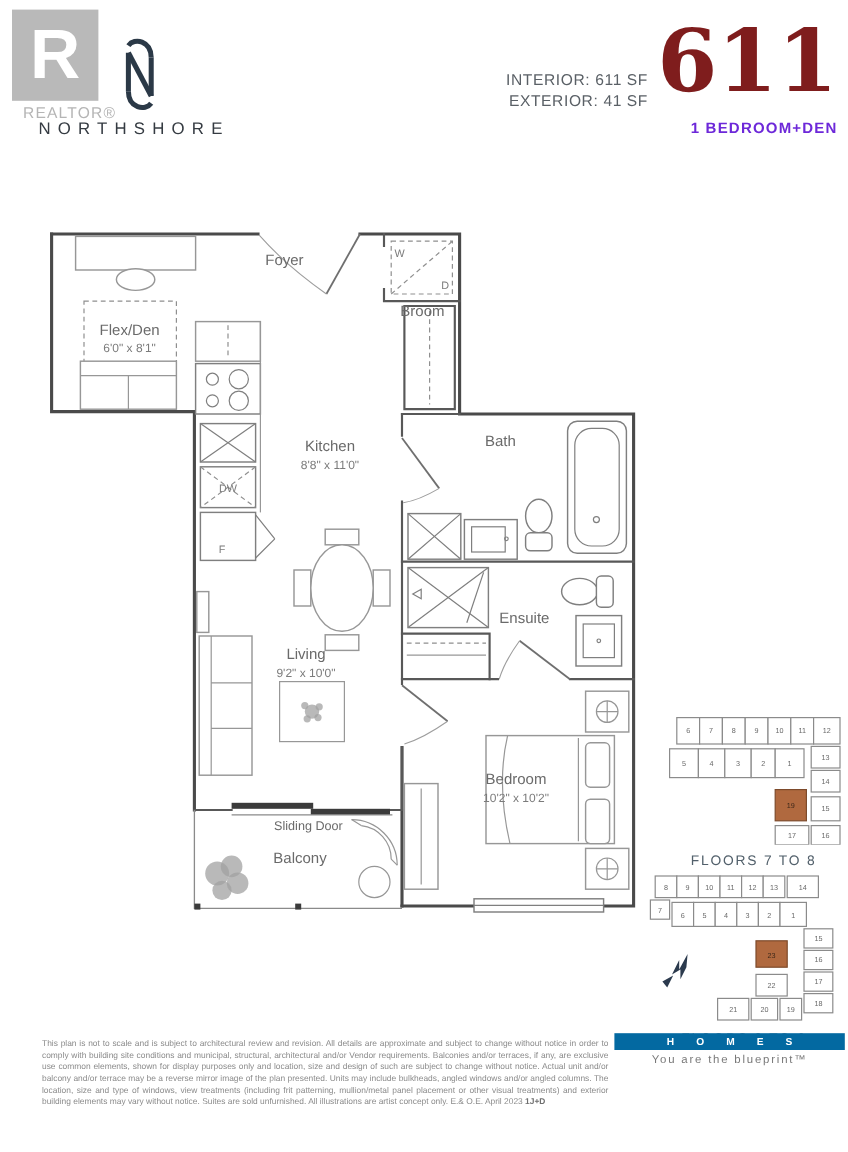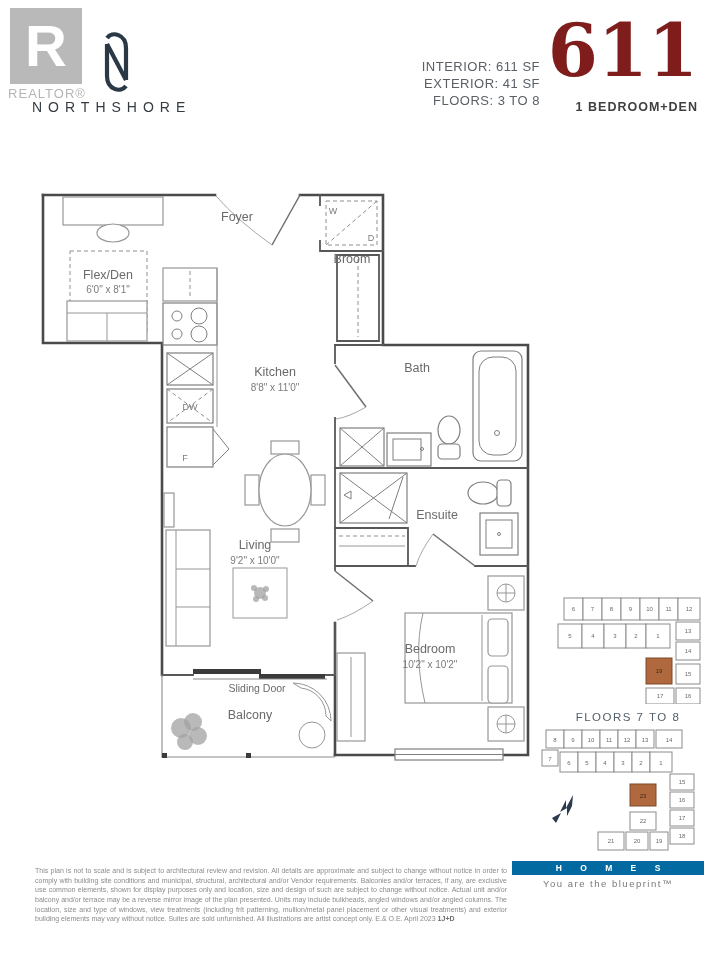--- a/index.html
+++ b/index.html
@@ -4,32 +4,32 @@
 <style>
   html,body { margin:0; padding:0; }
   body {
     width:707px; height:960px; position:relative; overflow:hidden;
     background:#ffffff; font-family:"Liberation Sans", sans-serif;
   }
   
   .realtor-box { position:absolute; left:10px; top:8px; width:72px; height:76px;
     background:#b9b9b9; color:#fff; display:flex; align-items:center; justify-content:center; }
   .realtor-box span { font-family:"Liberation Sans",sans-serif; font-weight:bold; font-size:58px; line-height:1; }
-  .realtor-label { position:absolute; left:4px; top:86px; width:86px; text-align:center;
+  .realtor-label { position:absolute; left:15px; top:86px; width:86px; text-align:center;
     color:#b5b5b5; font-size:13px; letter-spacing:1px; }
   .monogram { position:absolute; left:93px; top:28px; }
   .brand-name { position:absolute; left:32px; top:99px; font-size:14px; letter-spacing:6px;
     color:#353b42; font-weight:500; }
   .stats { position:absolute; left:300px; top:58px; width:240px; text-align:right;
     font-size:13px; line-height:17px; color:#5a6066; letter-spacing:0.5px; }
   .stats .bold { font-weight:bold; color:#31363c; }
   .unit-number { position:absolute; left:538px; top:10px; width:160px; text-align:right;
     font-family:"DejaVu Serif", serif; font-weight:bold; font-size:72px; line-height:1.15; color:#7f1d1d; }
   .unit-type { position:absolute; left:430px; top:100px; width:268px; text-align:right;
-    font-size:12.5px; font-weight:bold; letter-spacing:1px; color:#404040; }
+    font-size:12.5px; font-weight:bold; letter-spacing:1px; color:#6d28d9; }
   
   .plan { position:absolute; left:35px; top:183px; }
   .plan text { font-family:"Liberation Sans", sans-serif; fill:#6a6a6a; text-anchor:middle; }
   .plan text.lbl  { font-size:12.5px; }
   .plan text.dim  { font-size:10px; fill:#7b7b7b; }
   .plan text.tiny { font-size:9px;  fill:#7b7b7b; }
   .plan text.med  { font-size:10.5px; }
   .wx   { stroke:#4a4a4a; stroke-width:2.6; fill:none; stroke-linecap:square; }
   .wi   { stroke:#585858; stroke-width:1.8; fill:none; stroke-linecap:square; }
   .thin { stroke:#8a8a8a; stroke-width:1.1; fill:none; }
@@ -77,21 +77,20 @@
     <path d="M 14,16 L 33,52"></path>
     <path d="M 33,20 C 33,6 19,3 14,10"></path>
     <path d="M 14,48 C 14,62 28,65 33,58"></path>
   </g>
 </svg>
 <div class="brand-name">NORTHSHORE</div>
 
 <div class="stats">
   <div><span>INTERIOR:</span> <span>611 SF</span></div>
   <div><span>EXTERIOR:</span> <span>41 SF</span></div>
-  <div><span>FLOORS:</span> <span>3 TO 8</span></div>
 </div>
 
 <div class="unit-number">611</div>
 <div class="unit-type">1 BEDROOM+DEN</div>
 
 <svg class="plan" width="500" height="600" viewBox="0 0 500 600">
 
   <g>
     <path class="wx" d="M 8,12 H 180"></path>
     <path class="wx" d="M 265,12 H 348 V 162 H 493 V 572 H 300"></path>

